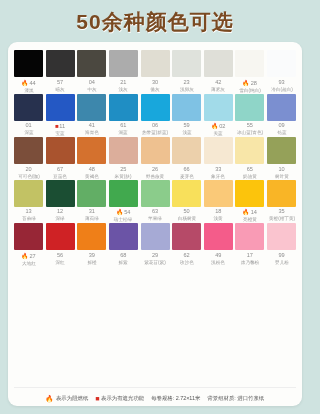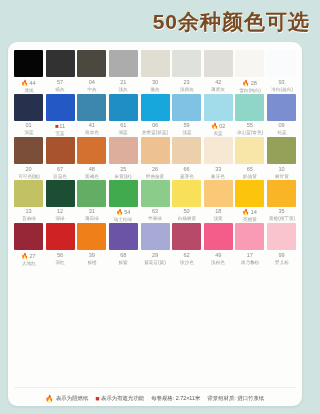--- a/index.html
+++ b/index.html
@@ -5,21 +5,21 @@
   html,body{margin:0;padding:0;}
   body{
     width:310px;height:414px;
     background:#cfe3e0;
     font-family:"Liberation Sans","DejaVu Sans",sans-serif;
     overflow:hidden;
   }
   .page{position:relative;width:310px;height:414px;box-sizing:border-box;}
 
   .headline{
-    text-align:right;
+    text-align:center;
     font-size:21px;
     font-weight:bold;
     color:#7a4a22;
     letter-spacing:1px;
     padding-top:11px;
     line-height:1;
     text-shadow:0.5px 0.5px 0 #fff;
   }
 
   .card{

